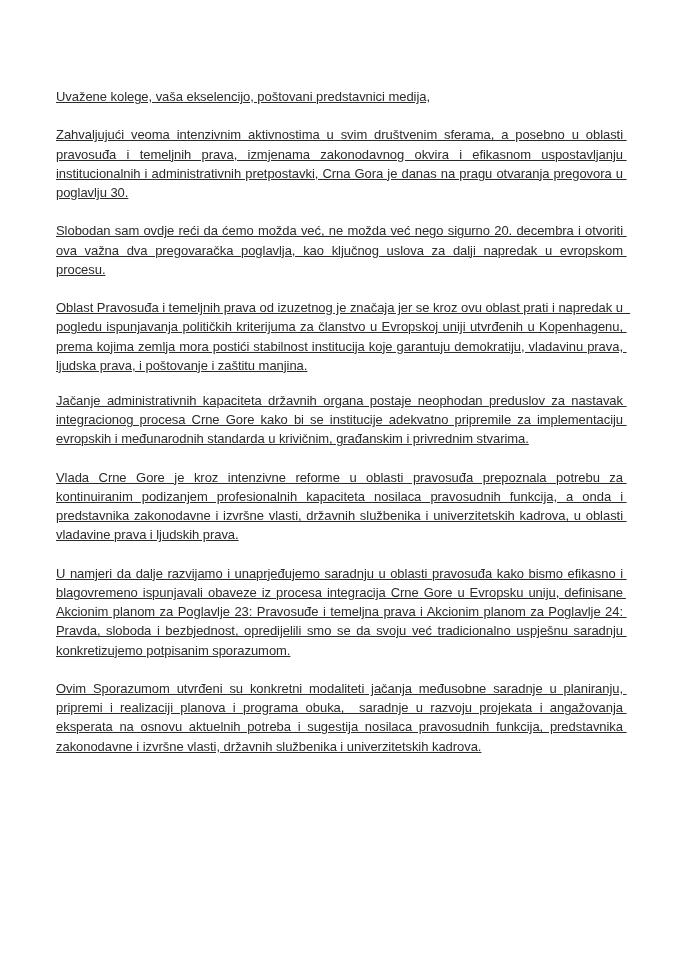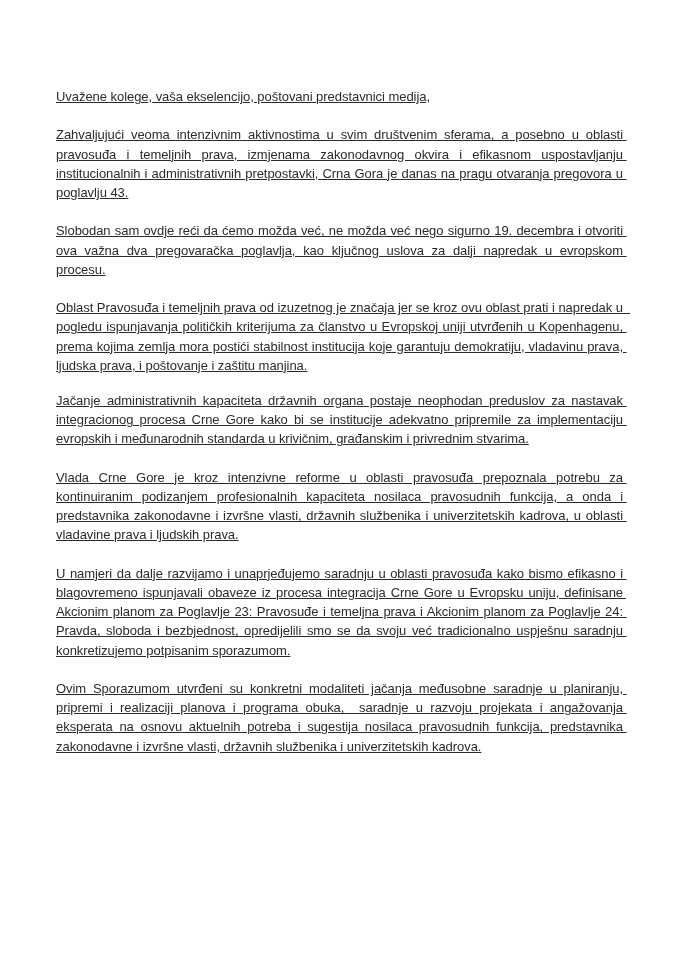--- a/index.html
+++ b/index.html
@@ -41,21 +41,21 @@
     .para.tight {
       margin-bottom: 16px;
     }
   </style>
 </head>
 <body>
 
 <div class="page">
   <div class="doc-body">
     <p class="para">Uvažene kolege, vaša ekselencijo, poštovani predstavnici medija,</p>
-    <p class="para">Zahvaljujući veoma intenzivnim aktivnostima u svim društvenim sferama, a posebno u oblasti pravosuđa i temeljnih prava, izmjenama zakonodavnog okvira i efikasnom uspostavljanju institucionalnih i administrativnih pretpostavki, Crna Gora je danas na pragu otvaranja pregovora u poglavlju 43.</p>
-    <p class="para">Slobodan sam ovdje reći da ćemo možda već, ne možda već nego sigurno 19. decembra i otvoriti ova važna dva pregovaračka poglavlja, kao ključnog uslova za dalji napredak u evropskom procesu.</p>
+    <p class="para">Zahvaljujući veoma intenzivnim aktivnostima u svim društvenim sferama, a posebno u oblasti pravosuđa i temeljnih prava, izmjenama zakonodavnog okvira i efikasnom uspostavljanju institucionalnih i administrativnih pretpostavki, Crna Gora je danas na pragu otvaranja pregovora u poglavlju 30.</p>
+    <p class="para">Slobodan sam ovdje reći da ćemo možda već, ne možda već nego sigurno 20. decembra i otvoriti ova važna dva pregovaračka poglavlja, kao ključnog uslova za dalji napredak u evropskom procesu.</p>
     <p class="para tight">Oblast Pravosuđa i temeljnih prava od izuzetnog je značaja jer se kroz ovu oblast prati i napredak u  pogledu ispunjavanja političkih kriterijuma za članstvo u Evropskoj uniji utvrđenih u Kopenhagenu, prema kojima zemlja mora postići stabilnost institucija koje garantuju demokratiju, vladavinu prava, ljudska prava, i poštovanje i zaštitu manjina.</p>
     <p class="para">Jačanje administrativnih kapaciteta državnih organa postaje neophodan preduslov za nastavak integracionog procesa Crne Gore kako bi se institucije adekvatno pripremile za implementaciju evropskih i međunarodnih standarda u krivičnim, građanskim i privrednim stvarima.</p>
     <p class="para">Vlada Crne Gore je kroz intenzivne reforme u oblasti pravosuđa prepoznala potrebu za kontinuiranim podizanjem profesionalnih kapaciteta nosilaca pravosudnih funkcija, a onda i predstavnika zakonodavne i izvršne vlasti, državnih službenika i univerzitetskih kadrova, u oblasti vladavine prava i ljudskih prava.</p>
     <p class="para">U namjeri da dalje razvijamo i unaprjeđujemo saradnju u oblasti pravosuđa kako bismo efikasno i blagovremeno ispunjavali obaveze iz procesa integracija Crne Gore u Evropsku uniju, definisane Akcionim planom za Poglavlje 23: Pravosuđe i temeljna prava i Akcionim planom za Poglavlje 24: Pravda, sloboda i bezbjednost, opredijelili smo se da svoju već tradicionalno uspješnu saradnju konkretizujemo potpisanim sporazumom.</p>
     <p class="para">Ovim Sporazumom utvrđeni su konkretni modaliteti jačanja međusobne saradnje u planiranju, pripremi i realizaciji planova i programa obuka,  saradnje u razvoju projekata i angažovanja eksperata na osnovu aktuelnih potreba i sugestija nosilaca pravosudnih funkcija, predstavnika zakonodavne i izvršne vlasti, državnih službenika i univerzitetskih kadrova.</p>
   </div>
 </div>
 
 </body></html>

